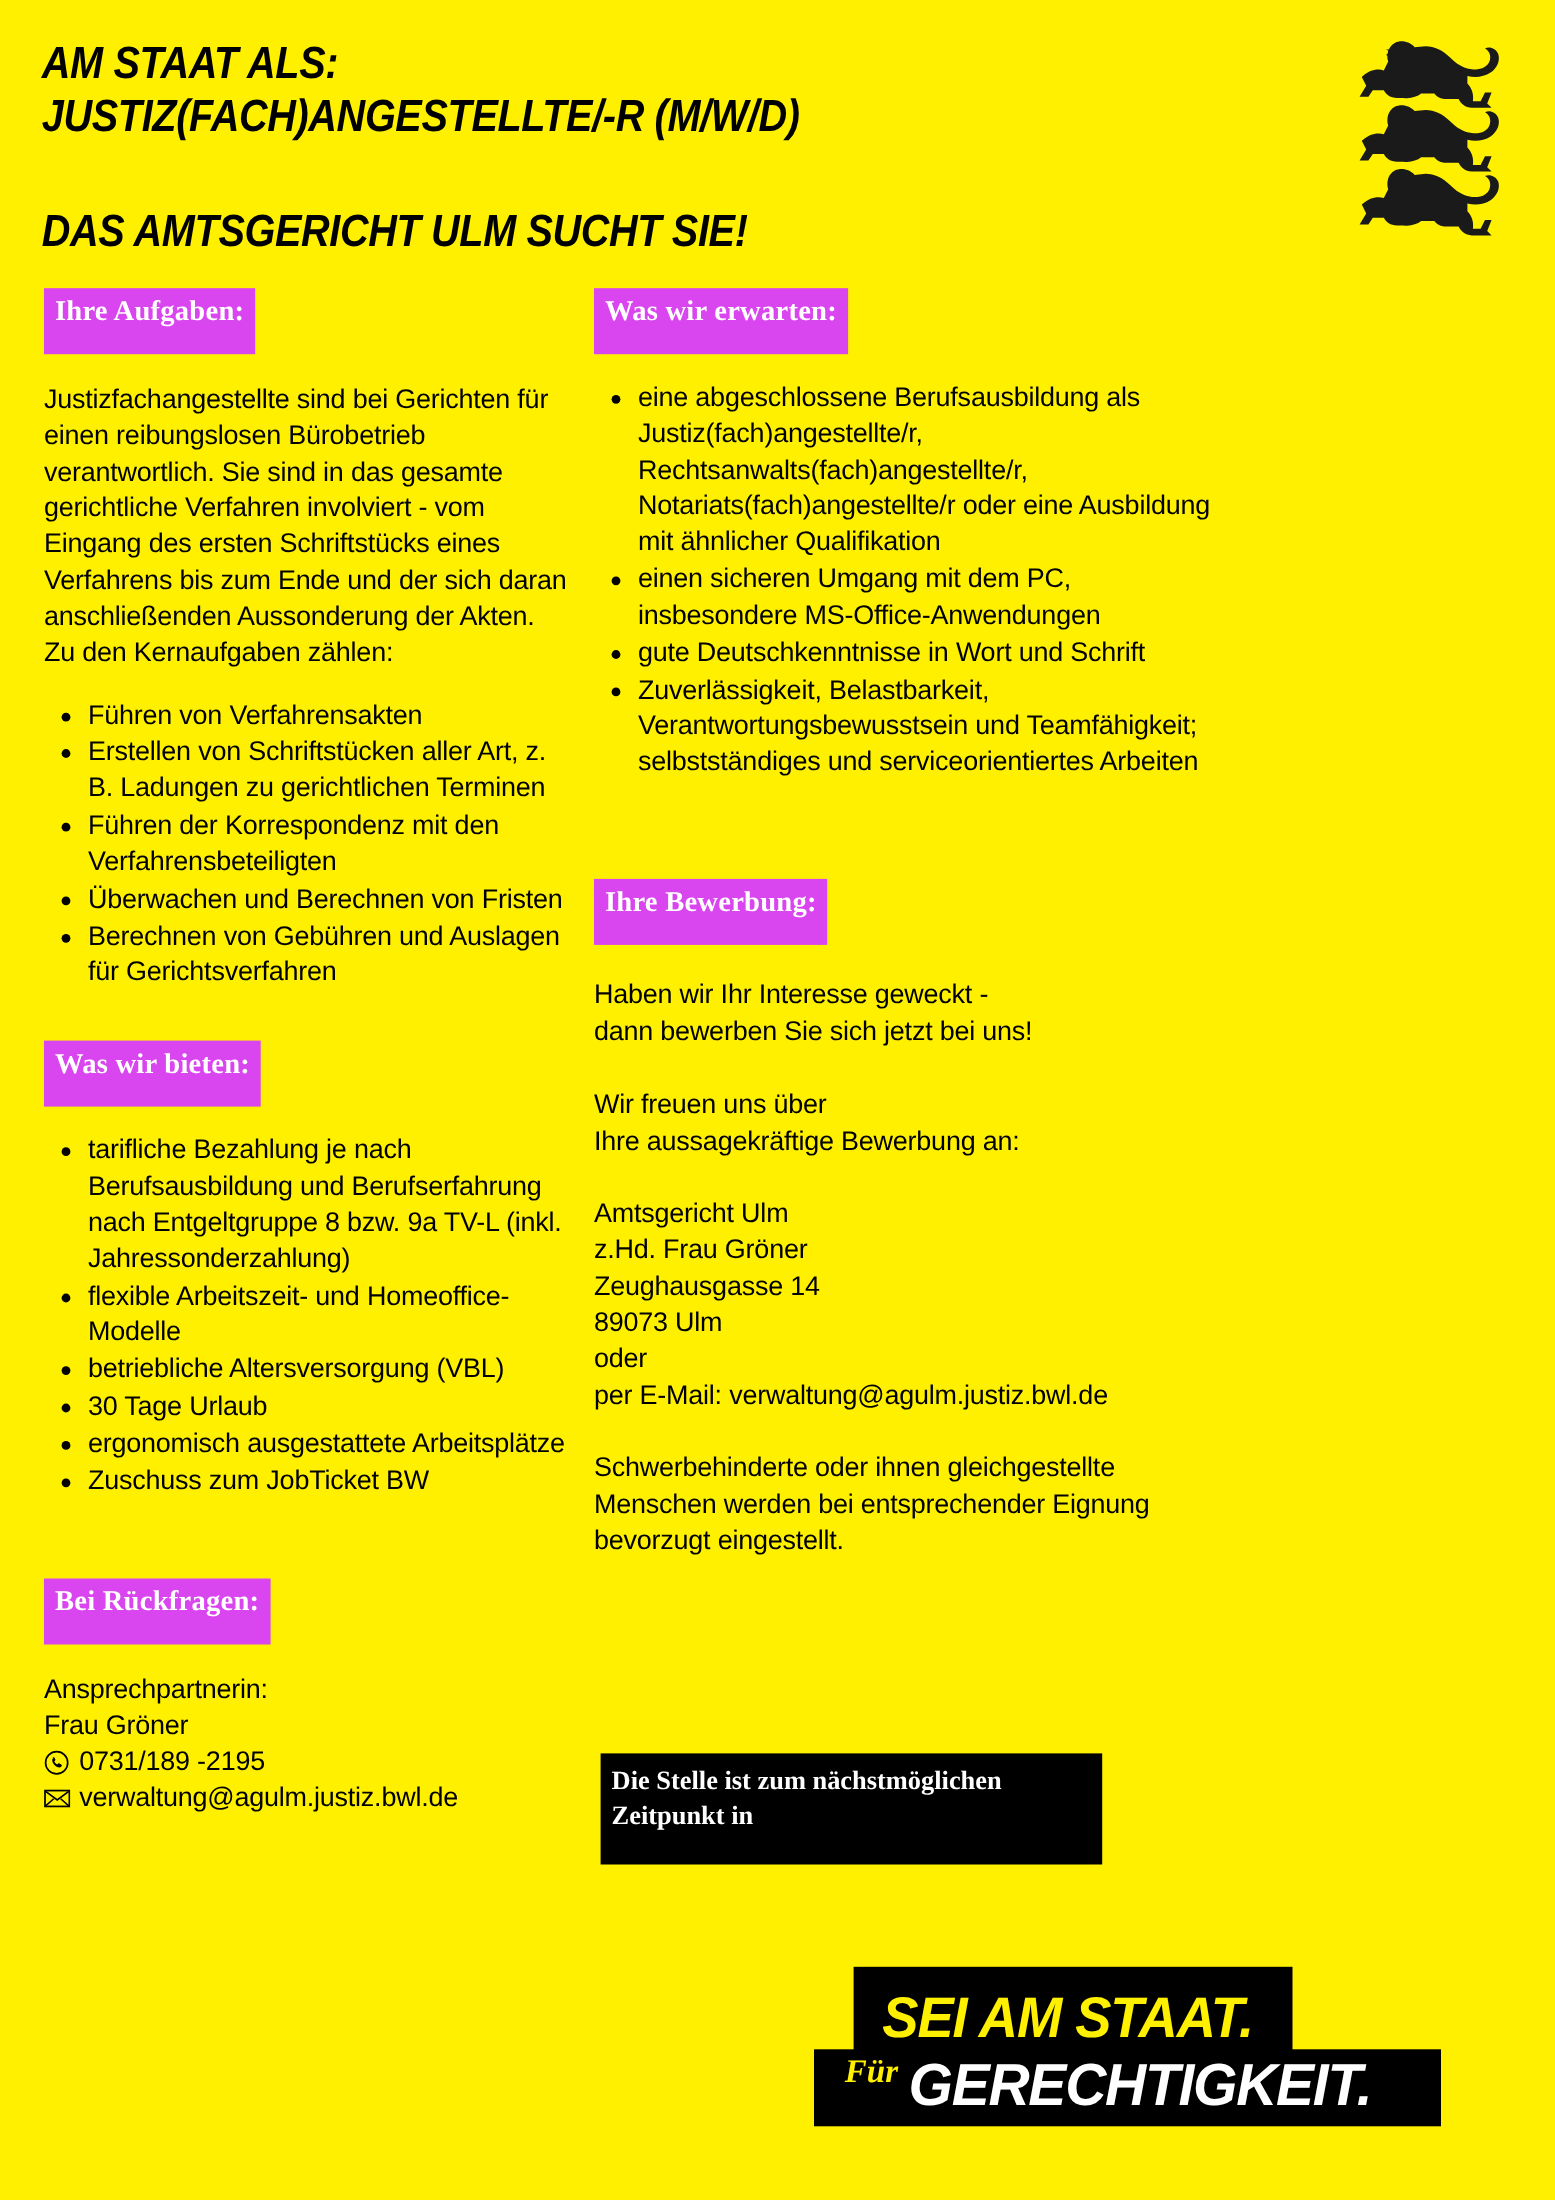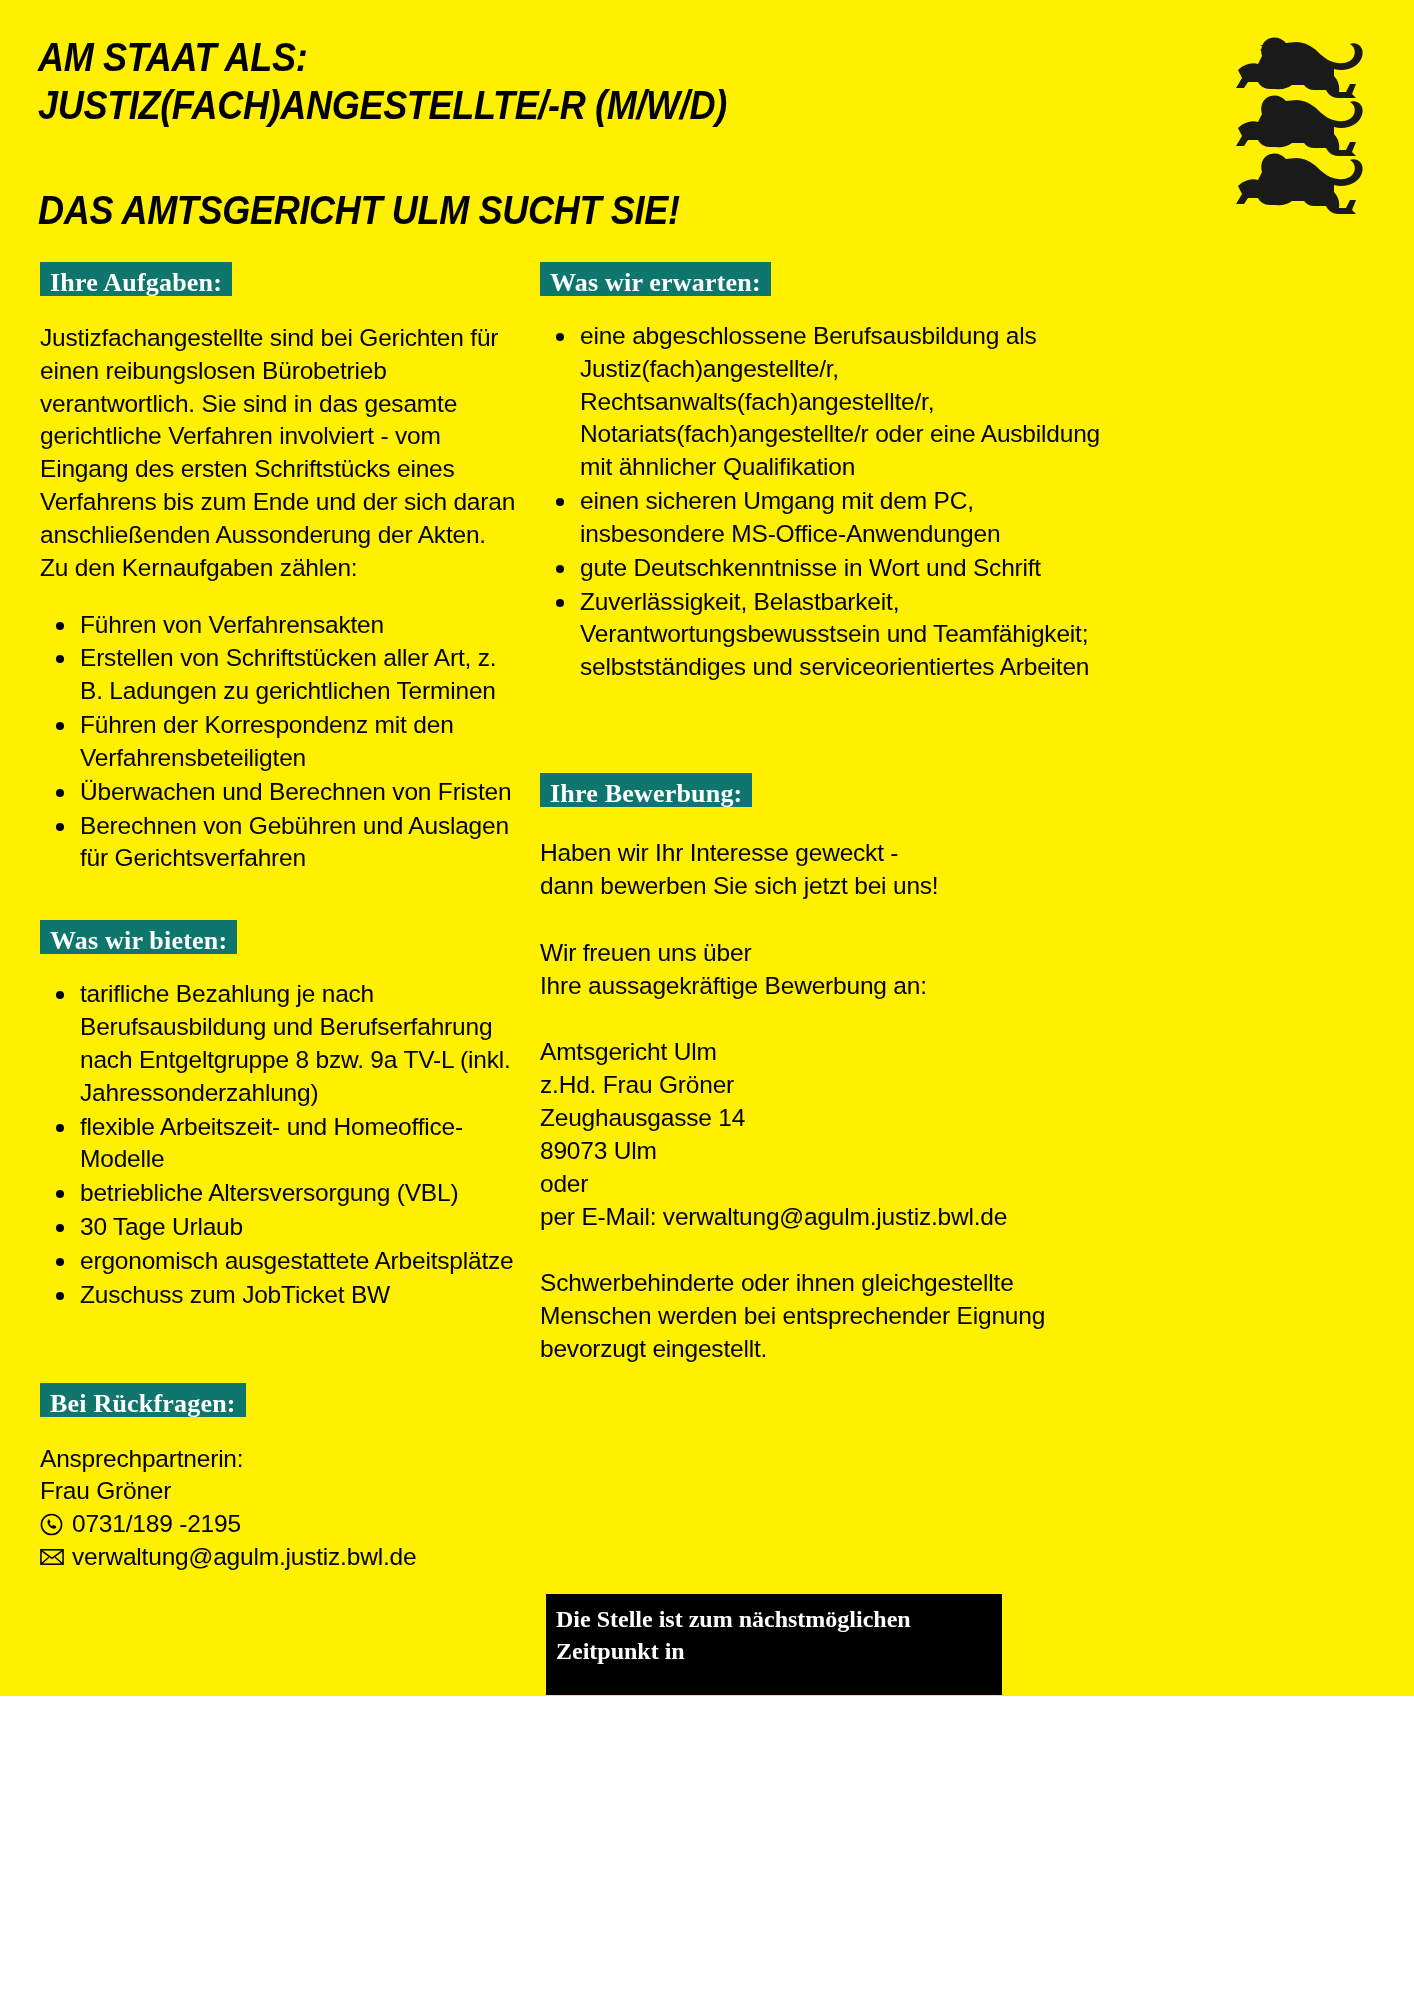--- a/index.html
+++ b/index.html
@@ -3,21 +3,21 @@
 <meta charset="utf-8">
 <style>
   html, body {
     margin: 0;
     padding: 0;
     background: #ffffff;
   }
   .poster {
     position: relative;
     width: 1414px;
-    height: 1696px;
+    height: 2000px;
     background: #fff000;
     overflow: hidden;
     font-family: "Liberation Sans", sans-serif;
     color: #000000;
     box-sizing: border-box;
   }
 
   
   .header {
     position: absolute;
@@ -60,27 +60,27 @@
   .col-right {
     position: absolute;
     top: 262px;
     left: 540px;
     width: 580px;
   }
 
   
   .sec-head {
     display: inline-block;
-    background: #0f766e;
+    background: #d946ef;
     color: #ffffff;
     font-family: "Liberation Serif", serif;
     font-weight: 700;
     font-size: 26px;
     line-height: 1.0;
-    padding: 8px 10px 0 10px;
+    padding: 8px 10px 26px 10px;
     letter-spacing: 0.2px;
     white-space: nowrap;
   }
 
   
   .body-text {
     font-size: 24.5px;
     line-height: 1.34;
     letter-spacing: -0.2px;
     margin: 26px 0 0 0;

